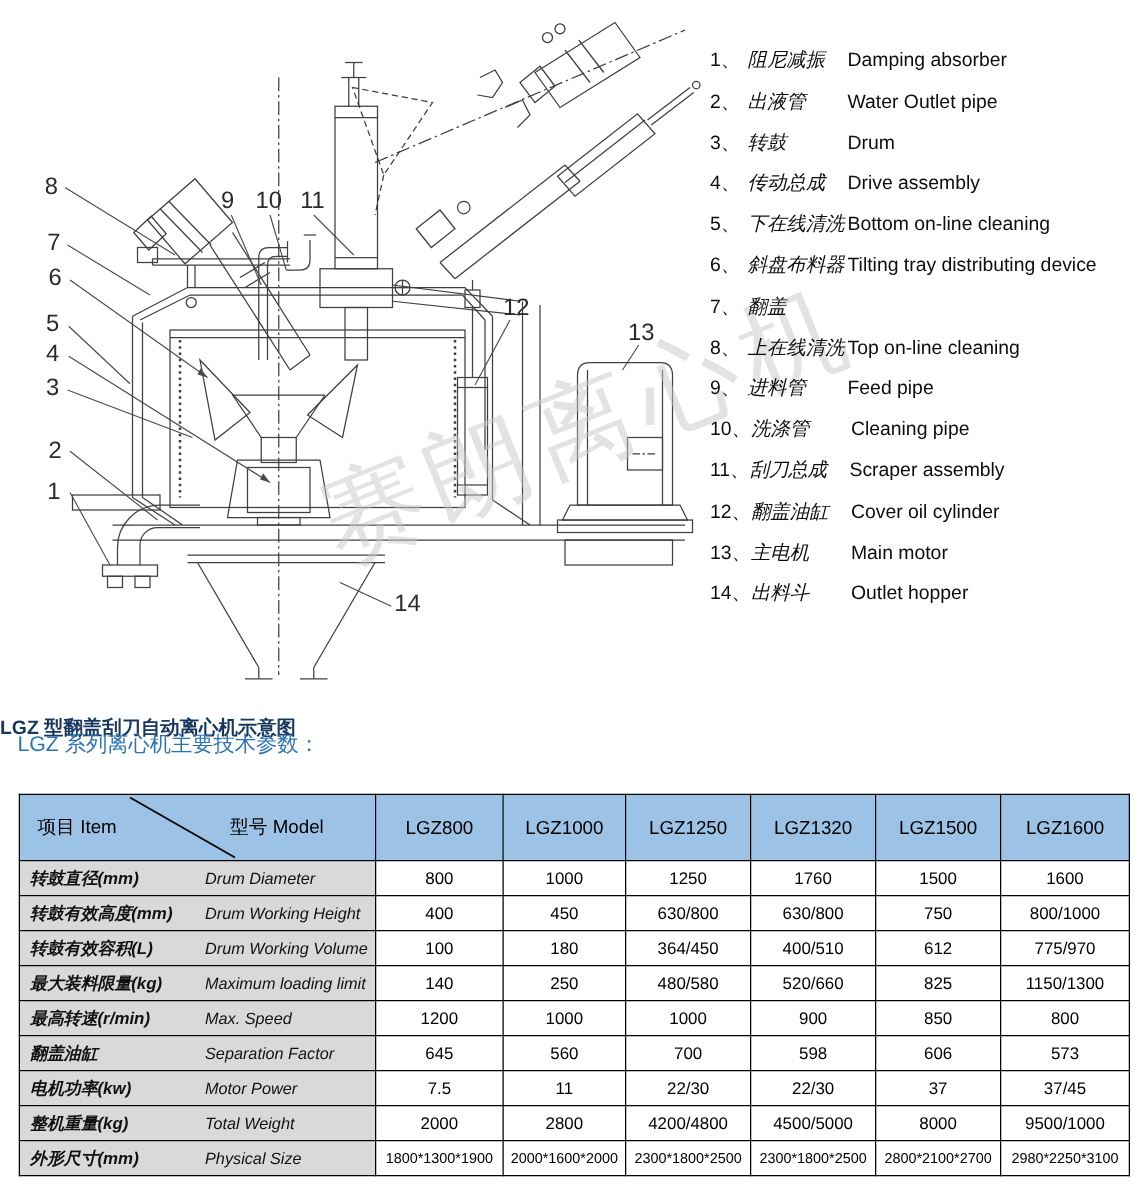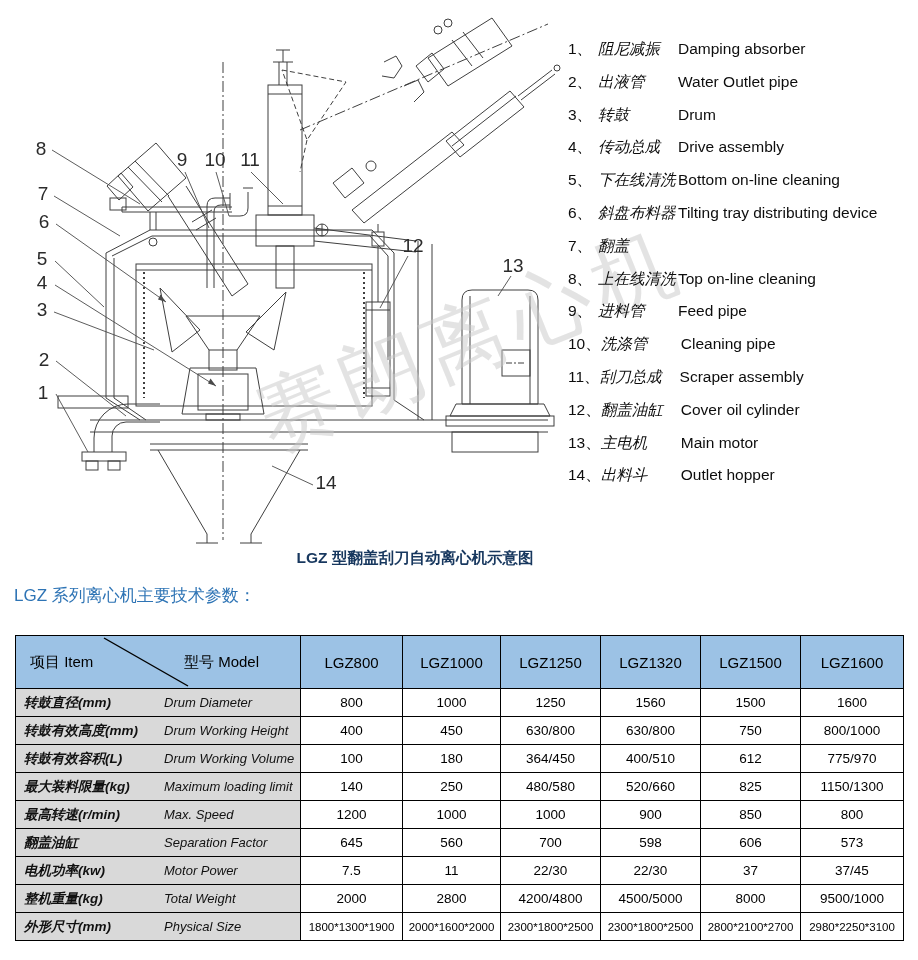--- a/index.html
+++ b/index.html
@@ -12,21 +12,21 @@
 
   
   #legend{position:absolute;left:568px;top:33px;width:348px;}
   .lrow{display:flex;align-items:center;height:32.8px;line-height:32.8px;
         font-size:15.5px;color:#0d0d0d;white-space:nowrap;}
   .lrow .num{flex:0 0 auto;min-width:30px;}
   .lrow .zh{flex:0 0 auto;width:80px;font-style:italic;}
   .lrow .en{flex:1 1 auto;}
 
   
-  #caption{position:absolute;left:0;top:548px;width:830px;text-align:center;
+  #caption{position:absolute;left:0;top:572px;width:830px;text-align:left;
            font-size:15.5px;font-weight:bold;color:#17375E;}
   #section-title{position:absolute;left:14px;top:584px;
                  font-size:17px;font-weight:normal;color:#2E74B5;}
 
   
   #spec-table-wrap{position:absolute;left:15px;top:635px;}
   table{border-collapse:collapse;table-layout:fixed;width:888px;}
   th,td{border:1px solid #000;padding:0;overflow:hidden;}
   thead th{background:#9CC2E5;height:52px;font-weight:normal;font-size:15px;color:#000;margin-top:12px;}
   td.lbl{background:#D9D9D9;}
@@ -328,21 +328,21 @@
     <tr>
       <td class="lbl">
             <div class="lbl-flex">
               <span class="zh-l">转鼓直径(mm)</span>
               <span class="en-l">Drum Diameter</span>
             </div>
           </td>
       <td class="val">800</td>
       <td class="val">1000</td>
       <td class="val">1250</td>
-      <td class="val">1560</td>
+      <td class="val">1760</td>
       <td class="val">1500</td>
       <td class="val">1600</td>
     </tr>
     <tr>
       <td class="lbl">
             <div class="lbl-flex">
               <span class="zh-l">转鼓有效高度(mm)</span>
               <span class="en-l">Drum Working Height</span>
             </div>
           </td>

